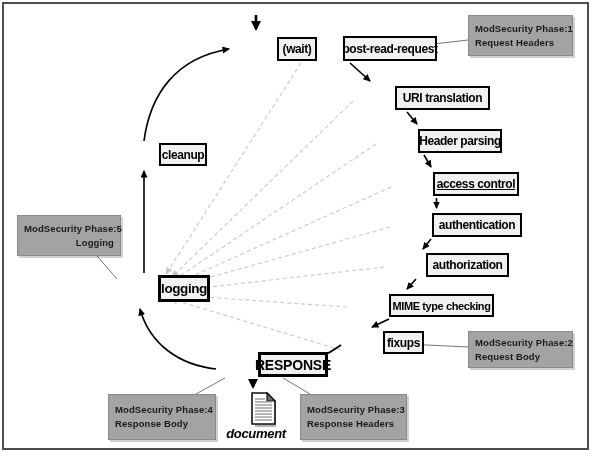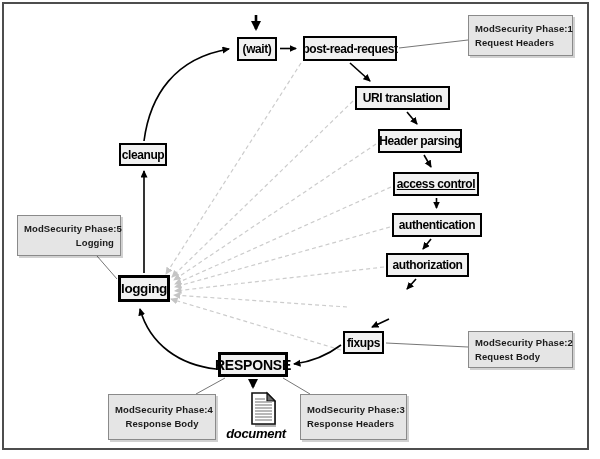--- a/index.html
+++ b/index.html
@@ -9,46 +9,46 @@
   }
   .frame{
     position:absolute;left:2px;top:2px;width:583px;height:444px;
     border:2px solid #4d4d4d;background:transparent;
   }
   svg.wires{position:absolute;left:0;top:0;width:600px;height:459px;}
   
   .node{
     position:absolute;box-sizing:border-box;background:#f1f1f1;border:2.5px solid #000;
     display:flex;align-items:center;justify-content:center;
-    font-weight:bold;font-size:12px;letter-spacing:-0.4px;color:#000;white-space:nowrap;
+    font-weight:bold;font-size:12px;letter-spacing:-0.4px;color:#000;white-space:nowrap;margin-left:40px;
   }
   .n-wait    {left:237px;top:37px;width:40px;height:24px;}
   .n-post    {left:303px;top:36px;width:94px;height:25px;font-size:12px;}
   .n-uri     {left:355px;top:86px;width:95px;height:24px;}
   .n-header  {left:378px;top:129px;width:84px;height:24px;}
   .n-access  {left:393px;top:172px;width:86px;height:24px;text-decoration:underline;}
   .n-authn   {left:392px;top:213px;width:90px;height:24px;}
   .n-authz   {left:386px;top:253px;width:83px;height:24px;}
   .n-mime    {left:349px;top:294px;width:105px;height:23px;font-size:11px;}
   .n-fixups  {left:343px;top:331px;width:41px;height:23px;}
   .n-response{left:218px;top:352px;width:70px;height:25px;font-size:14px;border-width:3px;letter-spacing:-0.2px;}
   .n-logging {left:118px;top:275px;width:52px;height:27px;font-size:13.5px;border-width:3px;}
   .n-cleanup {left:119px;top:143px;width:48px;height:23px;}
   
   .callout{
-    position:absolute;box-sizing:border-box;background:#e5e5e5;border:1px solid #8a8a8a;
+    position:absolute;box-sizing:border-box;background:#a3a3a3;border:1px solid #8a8a8a;
     box-shadow:2px 2px 0 rgba(0,0,0,0.18);
     display:flex;flex-direction:column;justify-content:center;
     padding:8px 6px;font-weight:bold;font-size:9.5px;line-height:1.45;color:#1a1a1a;
     letter-spacing:0.1px;white-space:nowrap;
   }
   .a-phase1{left:468px;top:15px;width:105px;height:41px;text-align:left;}
   .a-phase2{left:468px;top:331px;width:105px;height:37px;text-align:left;}
   .a-phase3{left:300px;top:394px;width:107px;height:46px;text-align:left;}
-  .a-phase4{left:108px;top:394px;width:108px;height:46px;text-align:center;}
+  .a-phase4{left:108px;top:394px;width:108px;height:46px;text-align:left;}
   .a-phase5{left:17px;top:215px;width:104px;height:41px;text-align:right;}
   
   .doc-wrap{position:absolute;left:226px;top:391px;width:60px;height:52px;text-align:center;}
   .doc-label{
     position:absolute;left:0;top:35px;width:60px;
     font-weight:bold;font-style:italic;font-size:13px;letter-spacing:-0.3px;color:#000;
   }
 </style>
 </head>
 <body>
@@ -106,20 +106,21 @@
     </g>
   </svg>
 
   <div class="node n-wait">(wait)</div>
   <div class="node n-post">post-read-request</div>
   <div class="node n-uri">URI translation</div>
   <div class="node n-header">Header parsing</div>
   <div class="node n-access">access control</div>
   <div class="node n-authn">authentication</div>
   <div class="node n-authz">authorization</div>
+  <div class="node n-mime">MIME type checking</div>
   <div class="node n-fixups">fixups</div>
   <div class="node n-response">RESPONSE</div>
   <div class="node n-logging">logging</div>
   <div class="node n-cleanup">cleanup</div>
 
   <div class="callout a-phase1">
     <div>ModSecurity Phase:1</div>
     <div>Request Headers</div>
   </div>
   <div class="callout a-phase2">

